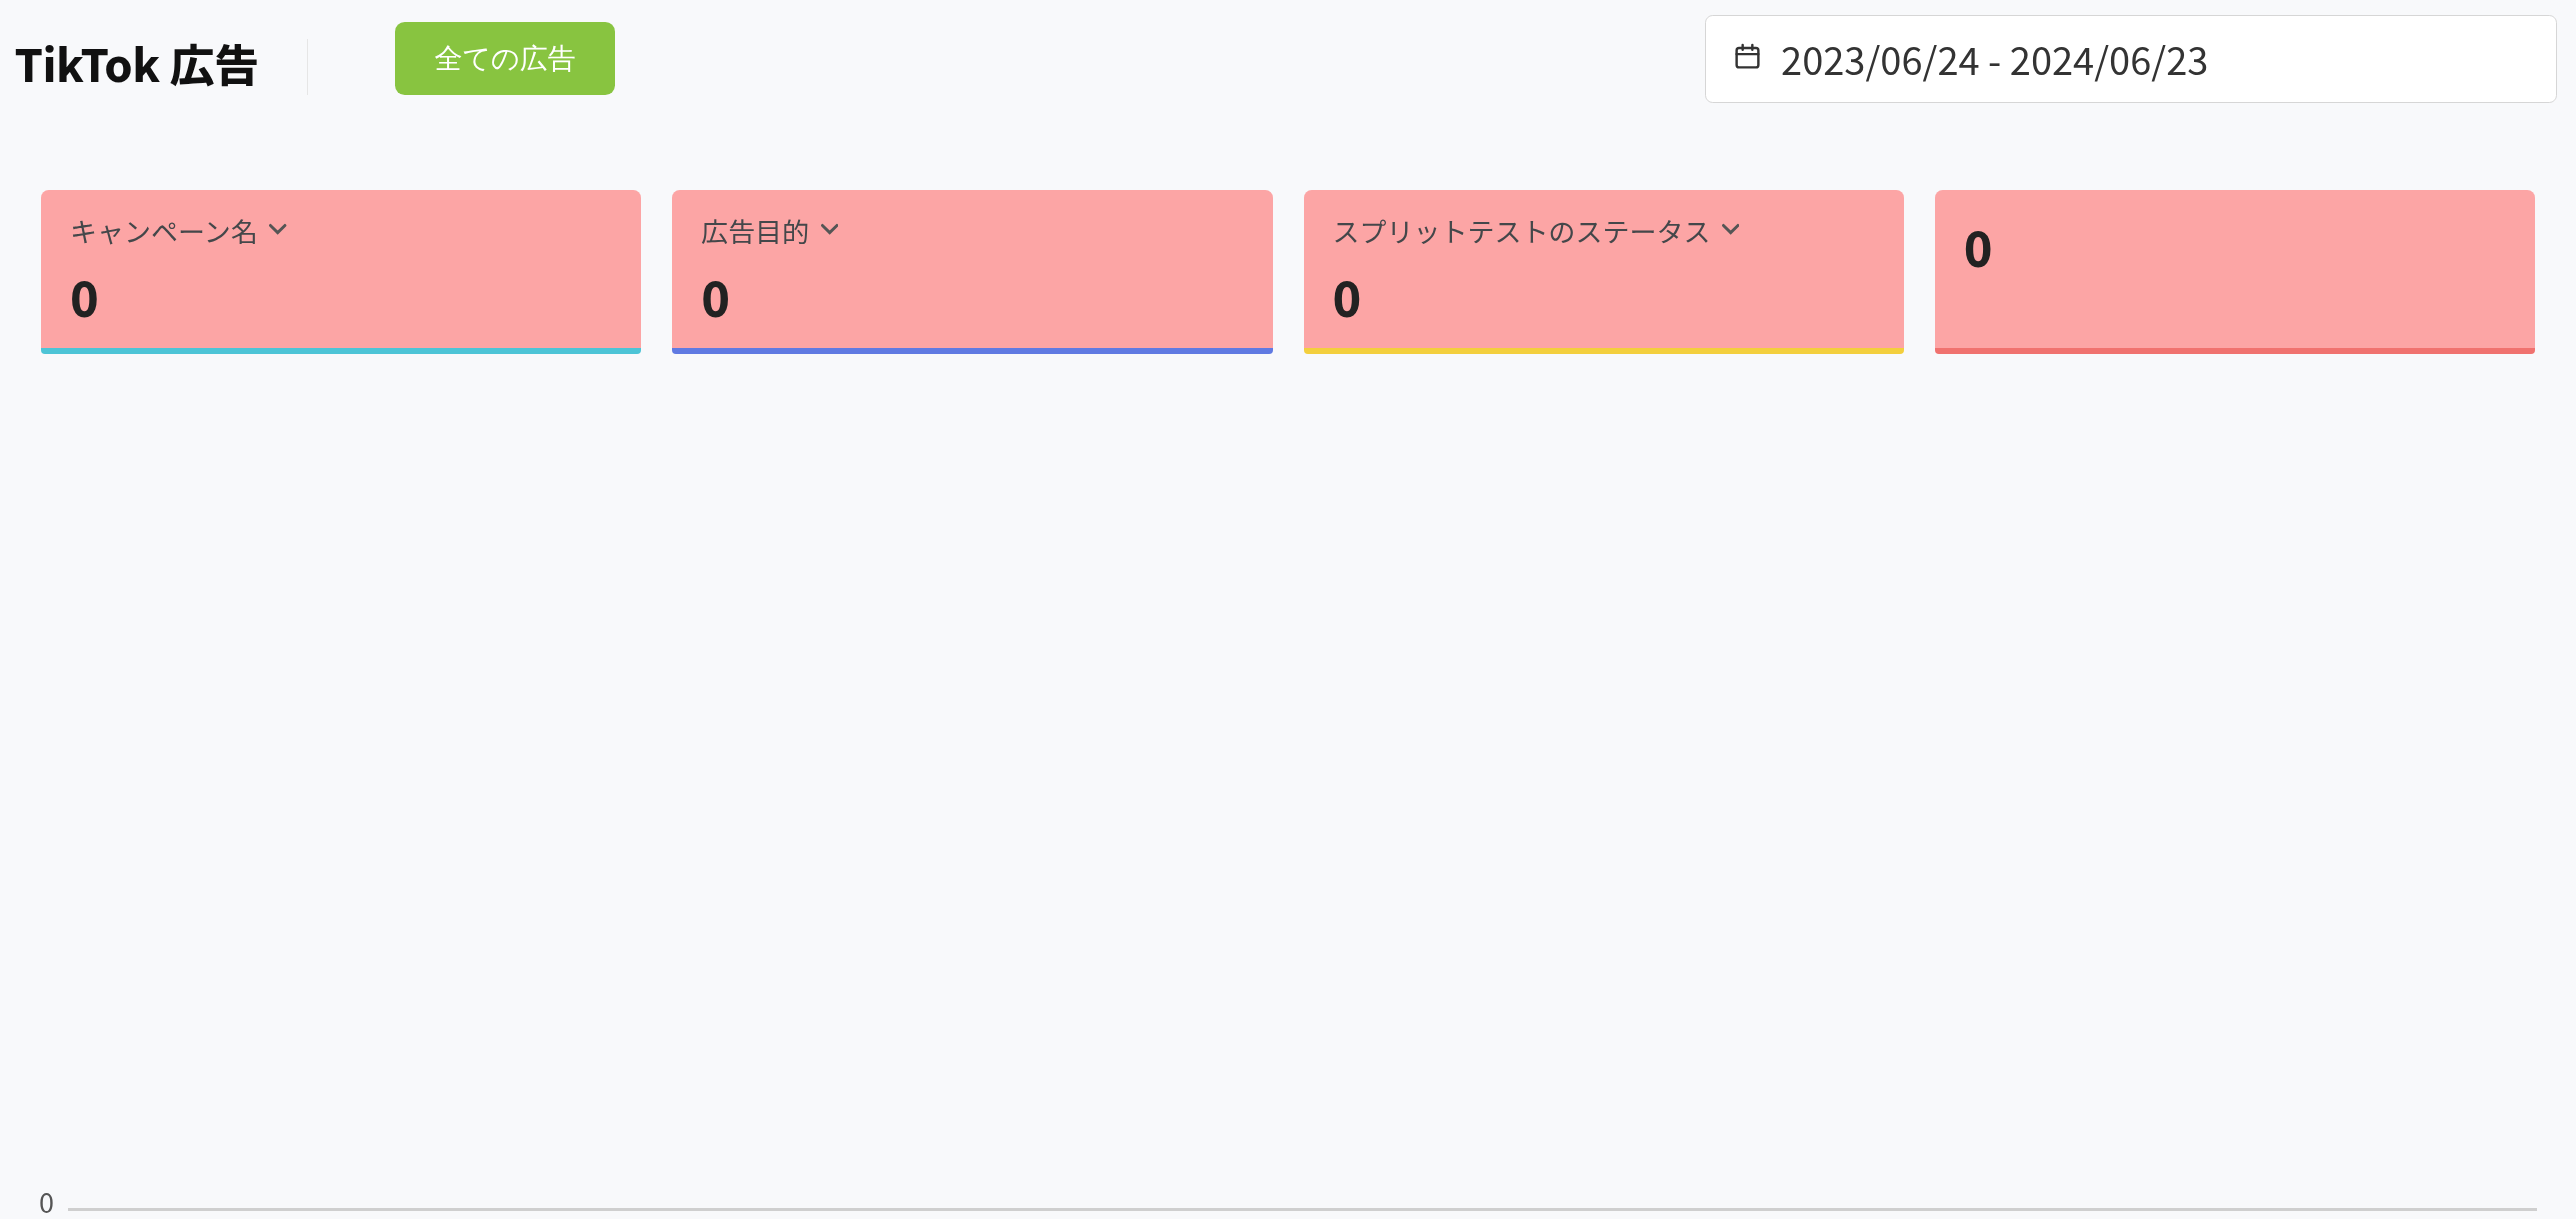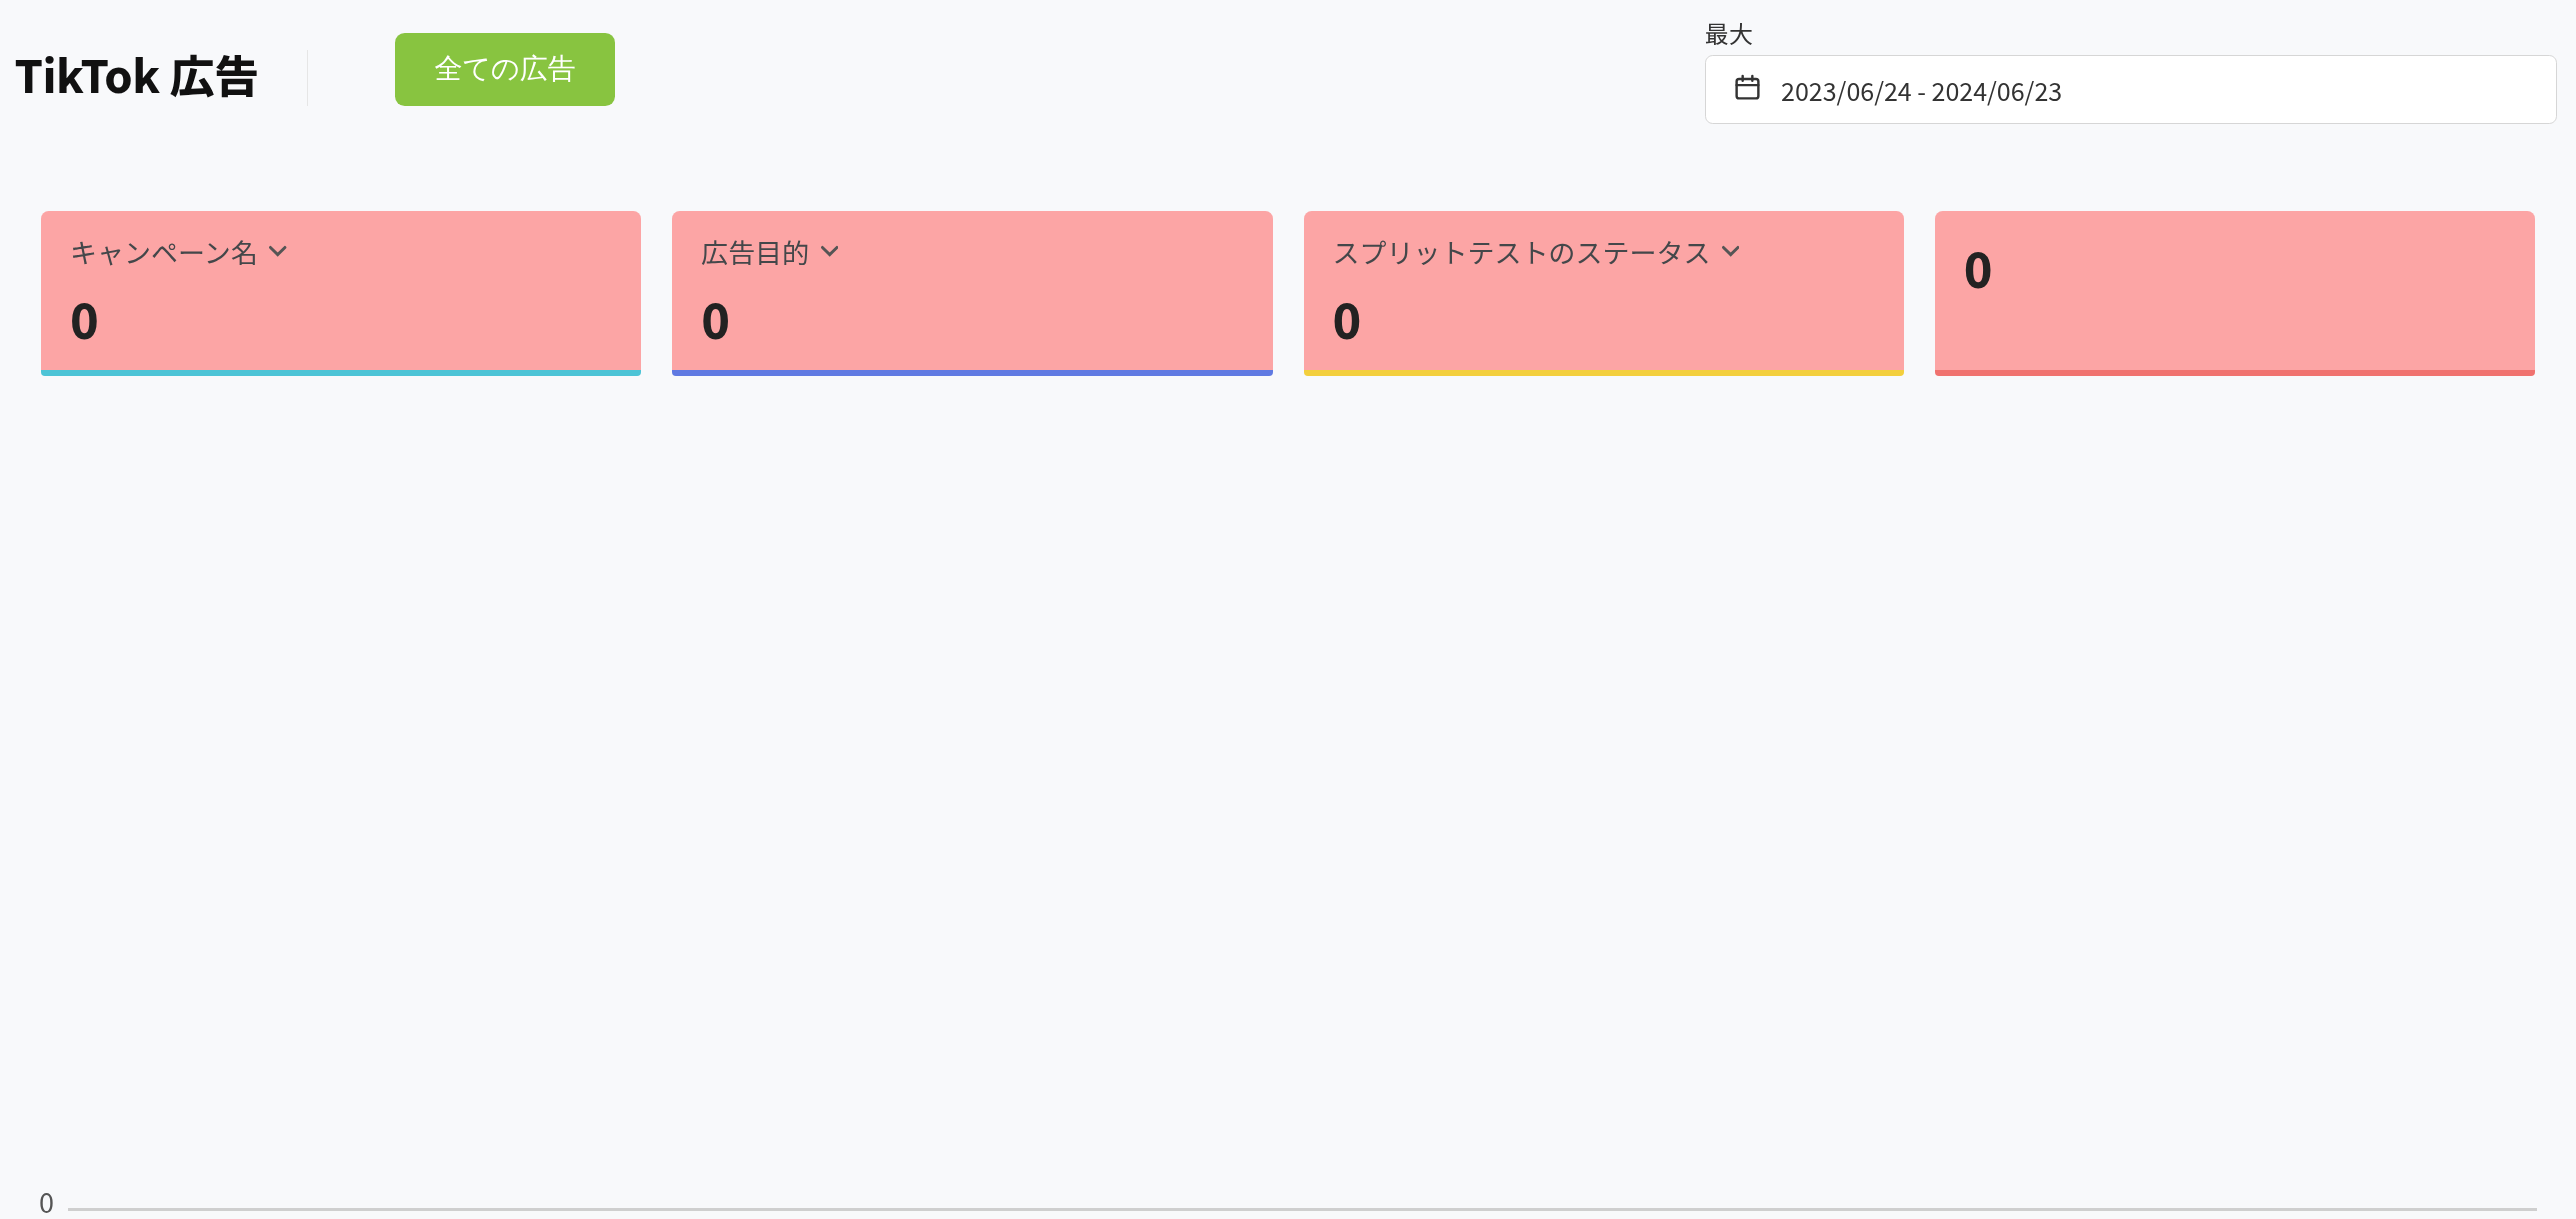--- a/index.html
+++ b/index.html
@@ -63,21 +63,21 @@
       gap: 19.4px;
       background: #fff;
       border: 1.5px solid #d6d6d6;
       border-radius: 7.7px;
       padding: 15.5px 27px;
       cursor: pointer;
       min-width: 852px;
     }
     .date-picker svg { flex: none; }
     .date-value {
-      font-size: 25px;
+      font-size: 38px;
       color: #333;
       font-weight: 400;
     }
     .cards-row {
       display: grid;
       grid-template-columns: repeat(4, 1fr);
       gap: 31px;
       padding: 87px 41px 0 41px;
     }
     .card {
@@ -141,21 +141,20 @@
 </head>
 <body>
 
 <div class="header">
   <div class="header-left">
     <h1 class="page-title">TikTok 広告</h1>
     <div class="divider"></div>
     <button class="all-ads-btn">全ての広告</button>
   </div>
   <div class="header-right">
-    <span class="max-label">最大</span>
     <div class="date-picker">
       <span>
         <svg width="29" height="29" viewBox="0 0 24 24" fill="none" stroke="#333" stroke-width="2" stroke-linecap="round" stroke-linejoin="round">
           <rect x="3" y="5" width="18" height="16" rx="2"></rect>
           <line x1="3" y1="10" x2="21" y2="10"></line>
           <line x1="8" y1="2.5" x2="8" y2="6.5"></line>
           <line x1="16" y1="2.5" x2="16" y2="6.5"></line>
         </svg>
       </span>
       <span class="date-value">2023/06/24 - 2024/06/23</span>

